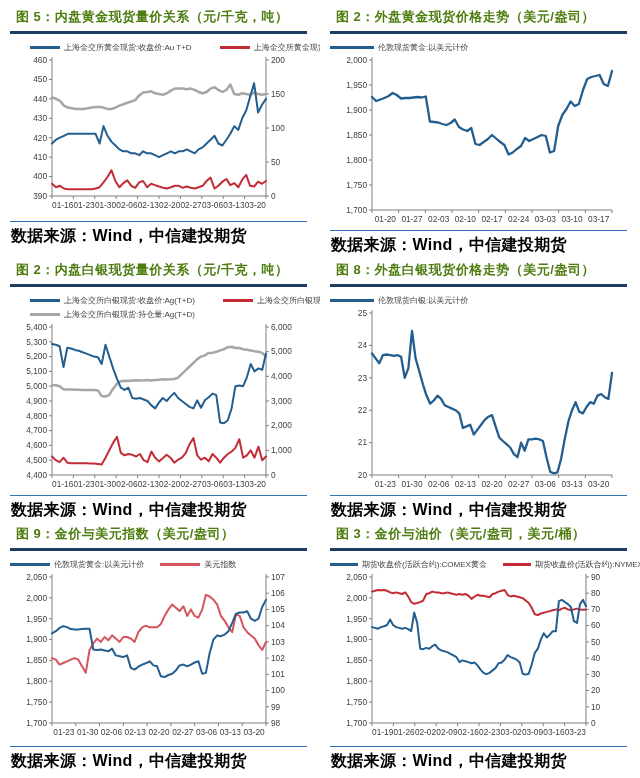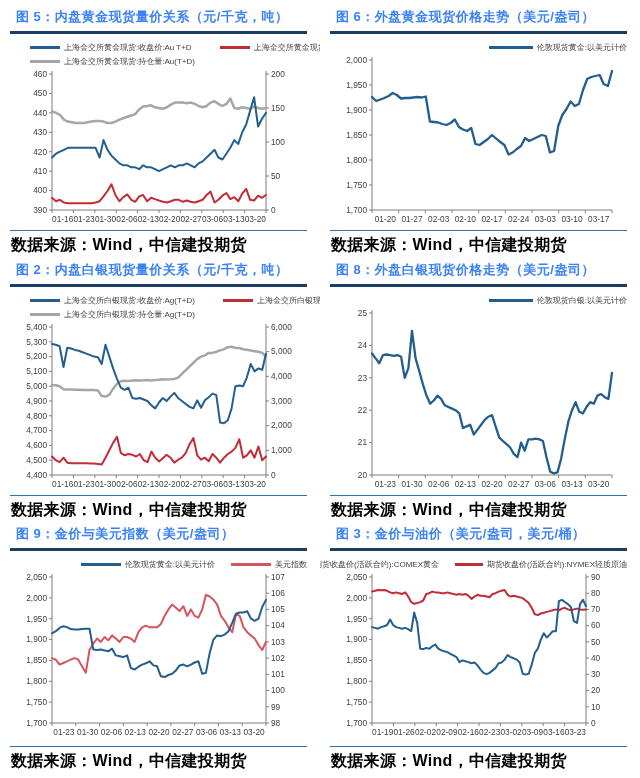--- a/index.html
+++ b/index.html
@@ -1,24 +1,24 @@
 <!DOCTYPE html>
 <html><head>
 <meta charset="utf-8">
 <style>
   *{box-sizing:border-box;margin:0;padding:0}
   html,body{background:#ffffff}
   body{width:640px;height:778px;font-family:"Liberation Sans",sans-serif;color:#000}
   .grid{display:grid;grid-template-columns:320px 320px;grid-template-rows:253px 264px 261px;width:640px;height:778px}
   .fig{display:flex;flex-direction:column;padding:6px 13px 3px 10px;overflow:hidden}
-  .fig-title{font-size:13px;font-weight:bold;color:#3b82f6;padding:2px 0 5px 6px;white-space:nowrap;letter-spacing:.5px}
+  .fig-title{font-size:13px;font-weight:bold;color:#4d7c0f;padding:2px 0 5px 6px;white-space:nowrap;letter-spacing:.5px}
   .title-rule{height:2.5px;background:#1c3d63;margin-bottom:5px;flex:0 0 auto}
   .legend{display:flex;flex-direction:column;gap:3px;margin:3px 0 1px}
   .legend-row{display:flex;align-items:center;white-space:nowrap}
-  .legend-row.c{justify-content:flex-end;gap:16px}
+  .legend-row.c{justify-content:flex-start;gap:16px}
   .legend-row.l{padding-left:20px;gap:28px}
   .legend-item{display:inline-flex;align-items:center;gap:4px;font-size:8px;color:#404040}
   .lmark{display:inline-block;height:3px}
   .chart-host{flex:0 0 auto}
   .src-block{margin-top:auto}
   .sep{height:1.5px;background:#2e74b5;margin-bottom:4px}
   .source{font-size:16px;font-weight:bold;color:#000;padding:0 0 3px 1px;letter-spacing:.3px}
 </style>
 </head>
 <body>
@@ -29,26 +29,20 @@
     <div class="title-rule"></div>
     <div class="legend">
         <div class="legend-row l">
           <span class="legend-item">
             <span class="lmark" style="width:30px;background:#235e8f"></span>
             <span class="ltext">上海金交所黄金现货:收盘价:Au T+D</span>
           </span>
           <span class="legend-item">
             <span class="lmark" style="width:30px;background:#c22c35"></span>
             <span class="ltext">上海金交所黄金现货:成交量:Au T+D</span>
-          </span>
-        </div>
-        <div class="legend-row l">
-          <span class="legend-item">
-            <span class="lmark" style="width:30px;background:#a6a6a6"></span>
-            <span class="ltext">上海金交所黄金现货:持仓量:Au(T+D)</span>
           </span>
         </div>
       </div>
     <div class="chart-host"><svg width="296" height="158" viewBox="0 0 296 158" font-family="Liberation Sans, sans-serif">
           <line x1="42" y1="3" x2="42" y2="142" stroke="#7f7f7f" stroke-width="1"></line>
           <line x1="42" y1="142" x2="256" y2="142" stroke="#7f7f7f" stroke-width="1"></line>
           <line x1="256" y1="3" x2="256" y2="142" stroke="#7f7f7f" stroke-width="1"></line>
           <line x1="39" y1="142" x2="42" y2="142" stroke="#7f7f7f"></line>
           <text x="37" y="144.8" text-anchor="end" font-size="8.3" fill="#404040">390</text>
           <line x1="39" y1="122.57142857142857" x2="42" y2="122.57142857142857" stroke="#7f7f7f"></line>
@@ -100,21 +94,21 @@
           <polyline points="42.0,129.8 46.0,133.2 49.9,131.8 53.9,134.5 57.9,135.2 61.8,135.2 65.8,135.2 69.7,135.2 73.7,135.2 77.7,135.2 81.6,135.2 85.6,134.5 89.6,133.2 93.5,128.4 97.5,123.0 101.4,116.2 105.4,127.0 109.4,133.2 113.3,129.1 117.3,126.4 121.3,131.8 125.2,133.8 129.2,128.4 133.1,127.0 137.1,133.2 141.1,129.8 145.0,131.1 149.0,132.5 153.0,133.8 156.9,134.5 160.9,133.2 164.9,131.8 168.8,131.8 172.8,133.8 176.7,132.5 180.7,133.8 184.7,134.5 188.6,133.2 192.6,131.8 196.6,127.0 200.5,123.6 204.5,134.5 208.4,131.8 212.4,127.7 216.4,125.0 220.3,131.1 224.3,129.1 228.3,133.2 232.2,125.7 236.2,120.9 240.1,131.8 244.1,132.5 248.1,127.7 252.0,129.8 256.0,127.0" fill="none" stroke="#c22c35" stroke-width="2" stroke-linejoin="round" stroke-linecap="round"></polyline>
           <polyline points="42.0,89.5 46.0,85.7 49.9,83.7 53.9,81.8 57.9,79.8 61.8,79.8 65.8,79.8 69.7,79.8 73.7,79.8 77.7,79.8 81.6,79.8 85.6,79.8 89.6,89.5 93.5,72.1 97.5,81.8 101.4,87.6 105.4,91.5 109.4,95.4 113.3,97.3 117.3,97.3 121.3,99.3 125.2,99.3 129.2,101.2 133.1,97.3 137.1,99.3 141.1,99.3 145.0,101.2 149.0,103.1 153.0,101.2 156.9,99.3 160.9,97.3 164.9,99.3 168.8,97.3 172.8,97.3 176.7,95.4 180.7,97.3 184.7,99.3 188.6,95.4 192.6,93.4 196.6,89.5 200.5,85.7 204.5,81.8 208.4,89.5 212.4,91.5 216.4,85.7 220.3,79.8 224.3,72.1 228.3,75.9 232.2,64.3 236.2,56.5 240.1,42.9 244.1,29.3 248.1,58.5 252.0,50.7 256.0,44.9" fill="none" stroke="#235e8f" stroke-width="2" stroke-linejoin="round" stroke-linecap="round"></polyline>
         </svg></div>
     <div class="src-block">
       <div class="sep"></div>
       <p class="source">数据来源：Wind，中信建投期货</p>
     </div>
   </section>
 
   <section class="fig">
-    <h3 class="fig-title">图 6：外盘黄金现货价格走势（美元/盎司）</h3>
+    <h3 class="fig-title">图 2：外盘黄金现货价格走势（美元/盎司）</h3>
     <div class="title-rule"></div>
     <div class="legend">
         <div class="legend-row c">
           <span class="legend-item">
             <span class="lmark" style="width:44px;background:#235e8f"></span>
             <span class="ltext">伦敦现货黄金:以美元计价</span>
           </span>
         </div>
       </div>
     <div class="chart-host"><svg width="296" height="172" viewBox="0 0 296 172" font-family="Liberation Sans, sans-serif">

